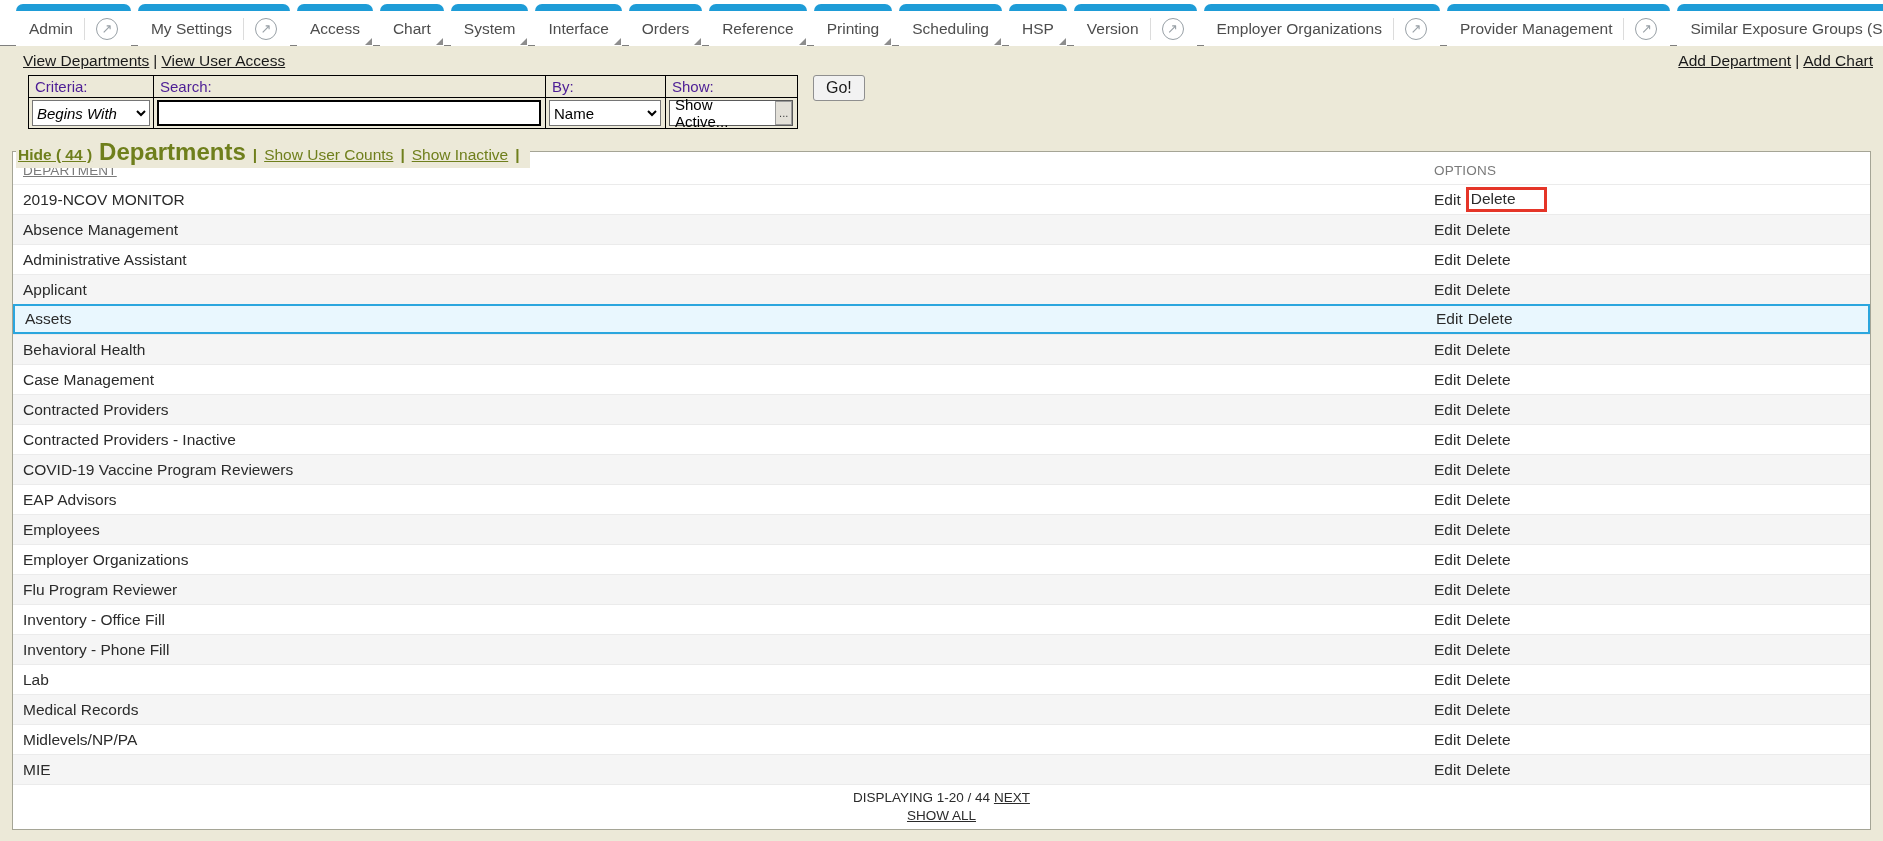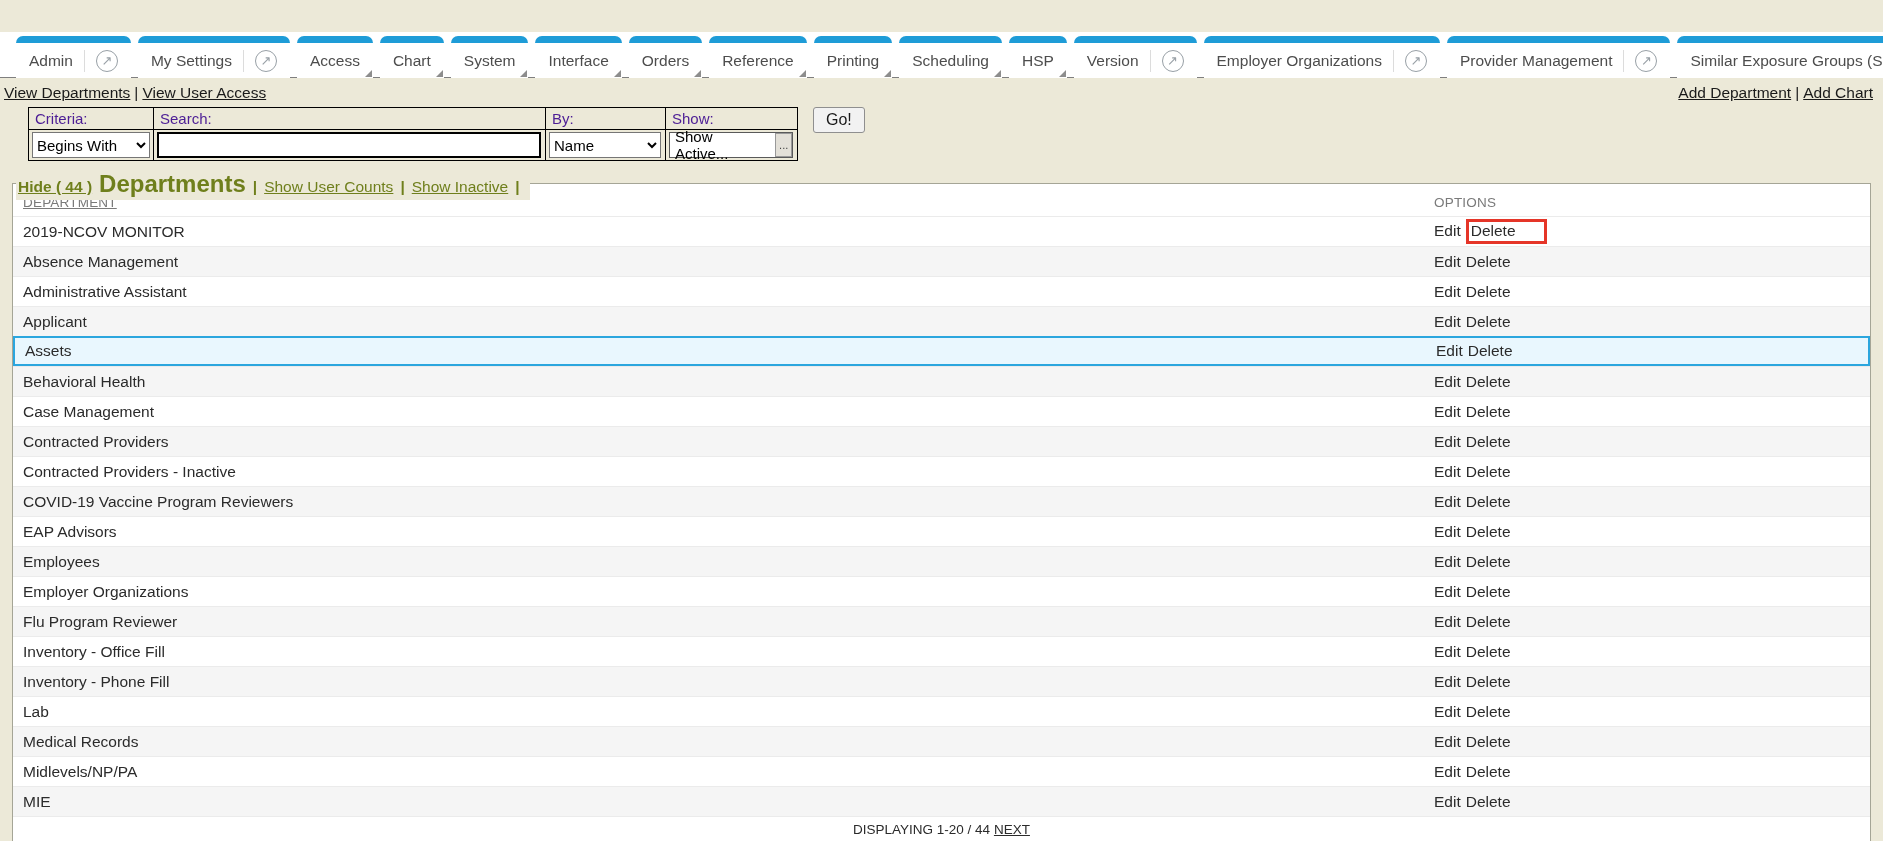--- a/index.html
+++ b/index.html
@@ -9,21 +9,20 @@
     background:#ece9d8;
     font-family:"Liberation Sans", sans-serif;
     color:#2b2b2b;
   }
   
   .tabbar {
     background:#fff; height:46px;
     display:flex; align-items:flex-start;
     padding-left:16px; gap:7px;
     border-bottom:1px solid #7f7f7f;
-    margin-top:32px;
   }
   .tab {
     margin-top:4px; height:42px; background:#fff;
     border-radius:7px 7px 0 0;
     border-top:7px solid #1e9cd7;
     display:flex; align-items:center;
     padding:0 13px; position:relative;
     color:#4d4d4d; font-size:15.5px; white-space:nowrap;
     cursor:pointer;
   }
@@ -40,38 +39,38 @@
   }
   .corner {
     position:absolute; right:1px; bottom:1px;
     width:0; height:0;
     border-left:7px solid transparent;
     border-bottom:7px solid #8d8d8d;
   }
   
   .navrow {
     display:flex; justify-content:space-between;
-    padding:6px 10px 2px 4px; font-size:15.5px;
+    padding:6px 10px 2px 23px; font-size:15.5px;
   }
   .navrow a { color:#1a1a1a; text-decoration:underline; cursor:pointer; }
   .navsep { color:#1a1a1a; padding:0 4px; }
   
   .search-wrap { display:flex; align-items:flex-start; margin:3px 0 0 28px; gap:15px; }
   table.search { border-collapse:collapse; }
   .search th, .search td { border:1px solid #000; }
   .search th {
     background:#ece9d8; text-align:left; font-weight:normal;
     font-size:15px; padding:2px 6px; color:#4c1d95;
   }
   .search td { padding:2px 3px; background:#ece9d8; }
   .search select {
     font-size:15px; height:26px; background:#fff;
     border:1px solid #767676; font-family:"Liberation Sans",sans-serif;
   }
-  .sel-criteria { width:118px; }
+  .sel-criteria { width:118px;font-style:italic; }
   .sel-by { width:112px; }
   .searchbox {
     width:384px; height:26px; border:2px solid #000;
     font-size:15px; padding:0 3px; outline:none;
     font-family:"Liberation Sans",sans-serif;
   }
   .show-widget {
     display:flex; align-items:center; justify-content:space-between;
     border:1px solid #5a5a5a; background:#fff;
     height:26px; width:124px; padding-left:5px;
@@ -114,21 +113,21 @@
     height:30px; align-items:center;
     font-size:15.5px; color:#2b2b2b;
     border-top:1px solid #ebebeb;
   }
   .row:nth-child(even) { background:#f5f5f5; }
   .row.selected {
     background:#e9f7fe;
     border:2px solid #2ba6de;
   }
   .cell-dept { padding-left:10px; overflow:hidden; white-space:nowrap; }
-  .cell-opts { display:flex; gap:5px; align-items:flex-start; }
+  .cell-opts { display:flex; gap:5px; align-items:center; }
   .action { cursor:pointer; }
   .annotated {
     border:3px solid #e53528;
     padding:0 28px 1px 2px;
     margin:-3px 0;
   }
   .tfoot {
     text-align:center; font-size:13.5px; color:#2b2b2b;
     padding:5px 0 6px; border-top:1px solid #ebebeb;
   }

